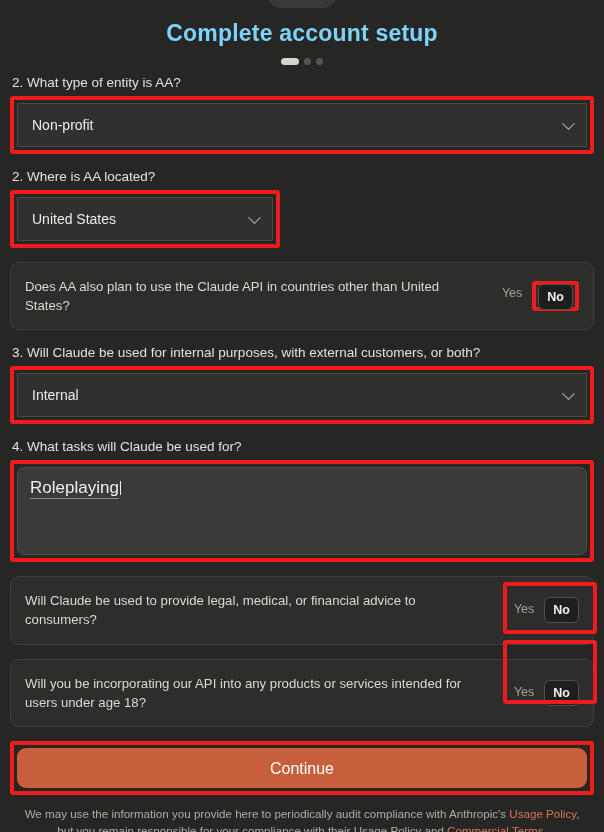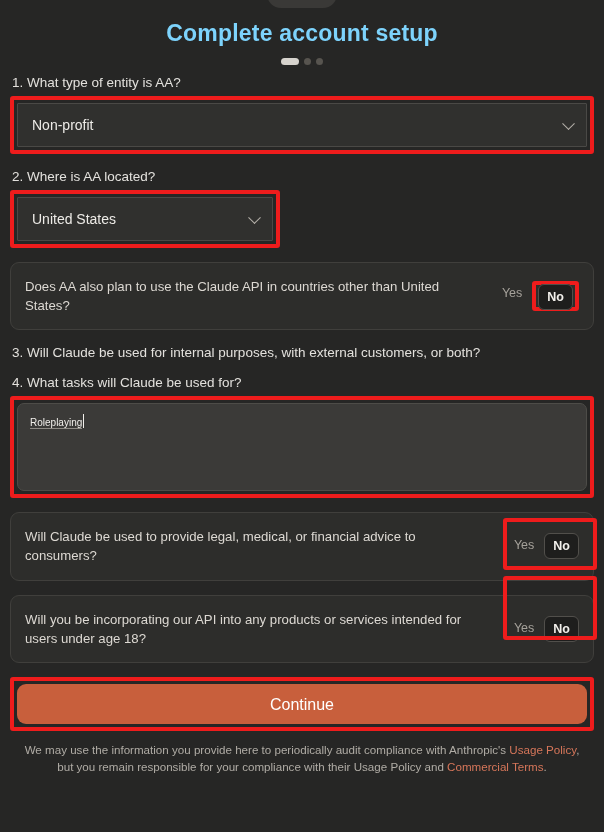--- a/index.html
+++ b/index.html
@@ -113,21 +113,21 @@
     border: 1px solid #514f4b;
     font-weight: bold;
   }
 
   .textarea {
     background: #3b3a38;
     border: 1px solid #4d4c48;
     border-radius: 7px;
     height: 88px;
     padding: 10px 12px;
-    font-size: 10px;
+    font-size: 17px;
     color: #f0eeea;
     overflow: hidden;
   }
   .typed { border-bottom: 1px solid #8d8a84; display: inline-block; }
   .caret {
     display: inline-block;
     width: 1px; height: 14px;
     background: #f0eeea;
     vertical-align: -2px;
     margin-left: 1px;
@@ -171,21 +171,21 @@
   <div class="top-notch"></div>
 
   <h1 class="title">Complete account setup</h1>
 
   <div class="dots">
     <span class="dot wide"></span>
     <span class="dot"></span>
     <span class="dot"></span>
   </div>
 
-  <div class="q-label first">1. What type of entity is AA?</div>
+  <div class="q-label first">2. What type of entity is AA?</div>
   <div class="hl">
     <div class="select">
       <span>Non-profit</span>
       <span class="chev"></span>
     </div>
   </div>
 
   <div class="q-label">2. Where is AA located?</div>
   <div class="hl" style="width:270px;">
     <div class="select">
@@ -198,20 +198,26 @@
     <div class="card-text">Does AA also plan to use the Claude API in countries other than United States?</div>
     <div class="toggle">
       <span class="opt">Yes</span>
       <span class="hl" style="padding:2px;">
         <span class="opt active">No</span>
       </span>
     </div>
   </div>
 
   <div class="q-label">3. Will Claude be used for internal purposes, with external customers, or both?</div>
+  <div class="hl">
+    <div class="select">
+      <span>Internal</span>
+      <span class="chev"></span>
+    </div>
+  </div>
 
   <div class="q-label">4. What tasks will Claude be used for?</div>
   <div class="hl">
     <div class="textarea">
       <span class="typed">Roleplaying</span><span class="caret"></span>
     </div>
   </div>
 
   <div style="position:relative;">
     <div class="card">

